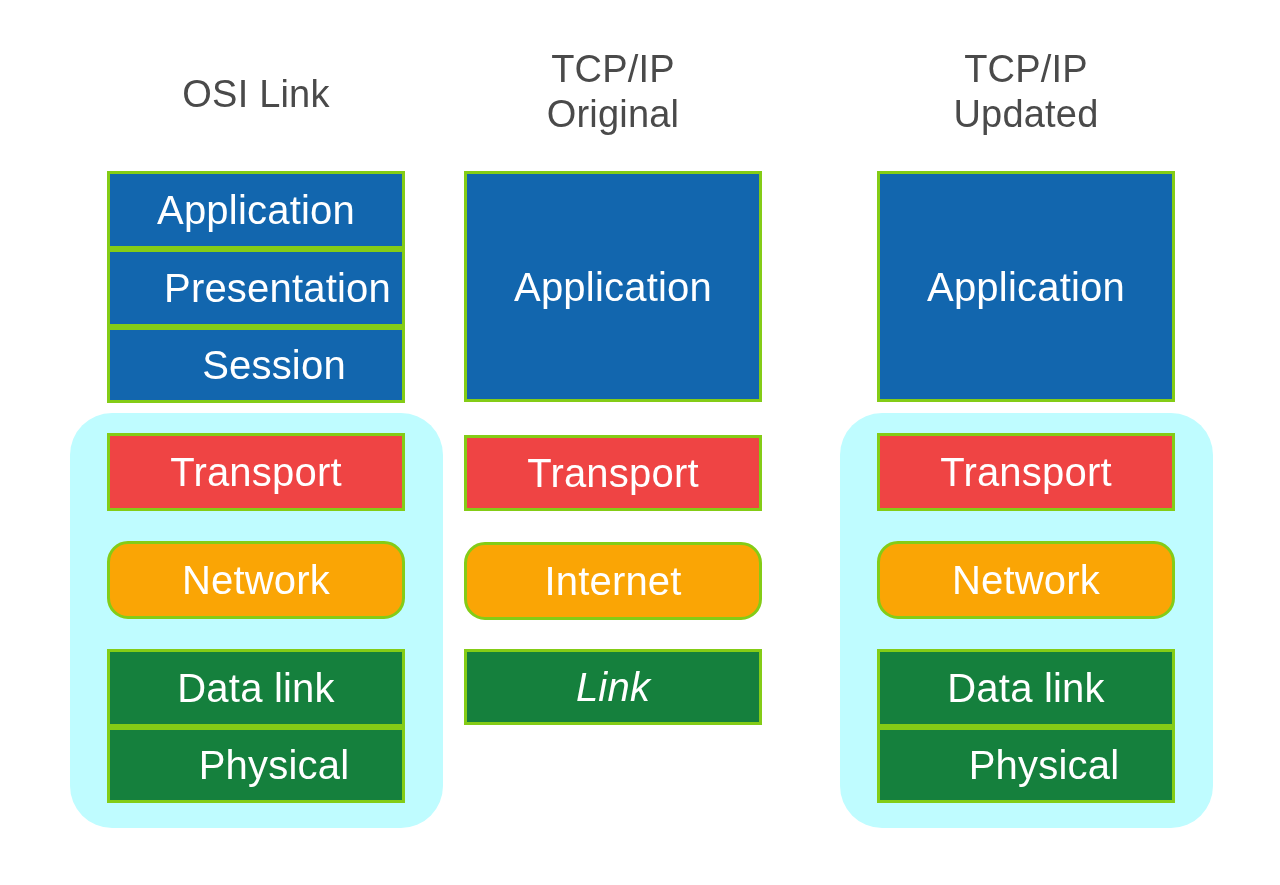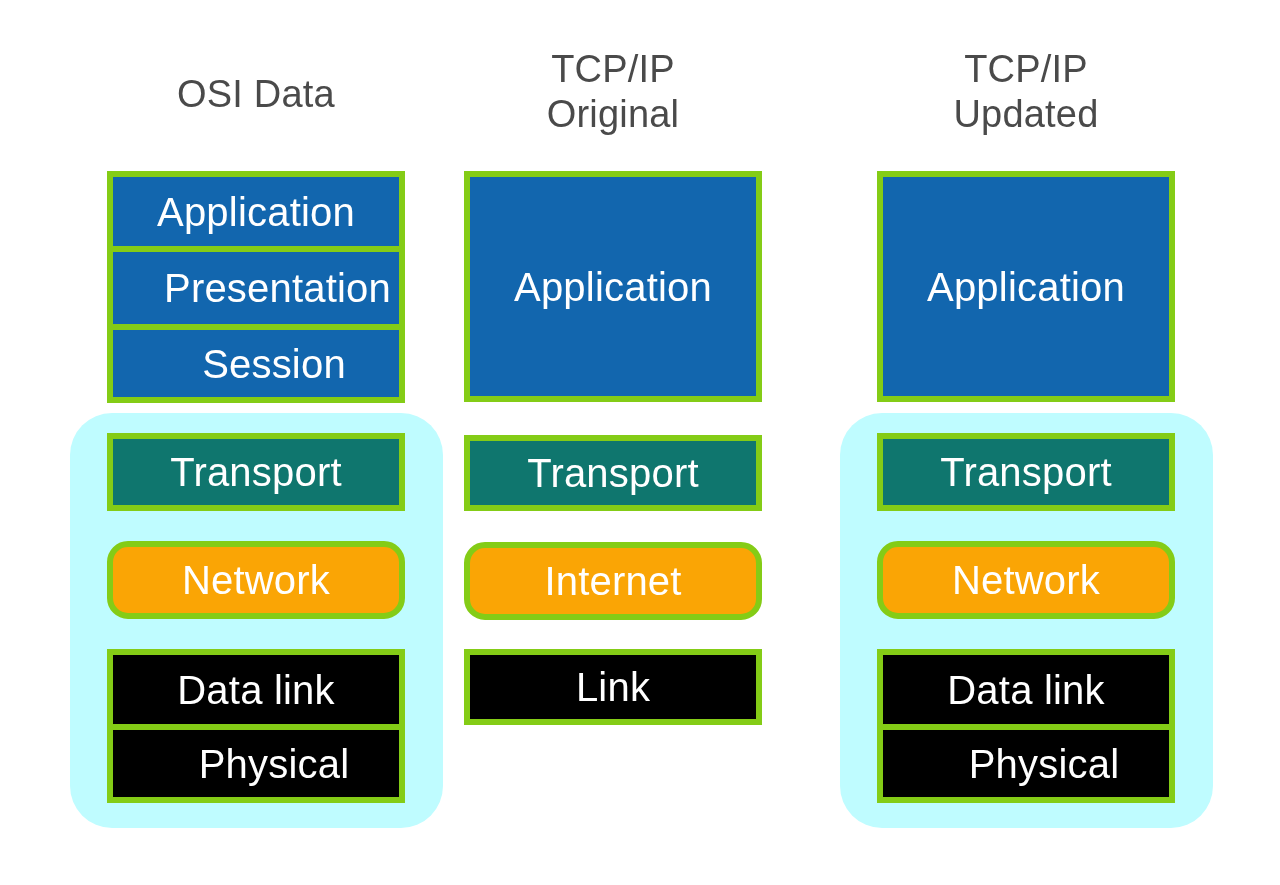--- a/index.html
+++ b/index.html
@@ -45,71 +45,71 @@
     border-radius: 42px;
     background: #bffcff;
   }
   #highlight-osi { left: 70px;  top: 413px; width: 373px; height: 415px; }
   #highlight-upd { left: 840px; top: 413px; width: 373px; height: 415px; }
 
   
   .layer {
     position: absolute;
     box-sizing: border-box;
-    border: 6px solid #84cc16;
+    border: 3px solid #84cc16;
     color: #ffffff;
     font-size: 40px;
     line-height: 1;
     display: flex;
     align-items: center;
     justify-content: center;
     text-align: center;
     letter-spacing: 0.2px;
   }
   .layer.blue    { background: #1266ae; }
-  .layer.coral   { background: #0f766e; }
+  .layer.coral   { background: #ef4444; }
   .layer.orange  { background: #faa505; border-radius: 21px; }
-  .layer.magenta { background: #000000; }
+  .layer.magenta { background: #15803d; }
 
   
   .layer.stack-mid  { border-top-width: 3px; border-bottom-width: 3px; padding-left: 43px; }
   .layer.stack-top  { border-bottom-width: 3px; }
   .layer.stack-bot  { border-top-width: 3px; padding-left: 36px; }
 
   
   #osi-application  { left: 107px; top: 171px; width: 298px; height: 78px; }
   #osi-presentation { left: 107px; top: 249px; width: 298px; height: 78px; }
   #osi-session      { left: 107px; top: 327px; width: 298px; height: 76px; }
   #osi-transport    { left: 107px; top: 433px; width: 298px; height: 78px; }
   #osi-network      { left: 107px; top: 541px; width: 298px; height: 78px; }
   #osi-datalink     { left: 107px; top: 649px; width: 298px; height: 78px; }
   #osi-physical     { left: 107px; top: 727px; width: 298px; height: 76px; }
 
   
   #orig-application { left: 464px; top: 171px; width: 298px; height: 231px; }
   #orig-transport   { left: 464px; top: 435px; width: 298px; height: 76px; }
   #orig-internet    { left: 464px; top: 542px; width: 298px; height: 78px; }
-  #orig-link        { left: 464px; top: 649px; width: 298px; height: 76px; }
+  #orig-link        { left: 464px; top: 649px; width: 298px; height: 76px; font-style: italic; }
 
   
   #upd-application  { left: 877px; top: 171px; width: 298px; height: 231px; }
   #upd-transport    { left: 877px; top: 433px; width: 298px; height: 78px; }
   #upd-network      { left: 877px; top: 541px; width: 298px; height: 78px; }
   #upd-datalink     { left: 877px; top: 649px; width: 298px; height: 78px; }
   #upd-physical     { left: 877px; top: 727px; width: 298px; height: 76px; }
 </style>
 </head>
 <body>
 
 <div class="canvas">
 
   <div class="highlight" id="highlight-osi"></div>
   <div class="highlight" id="highlight-upd"></div>
 
-  <div class="col-title" id="title-osi">OSI Data</div>
+  <div class="col-title" id="title-osi">OSI Link</div>
 
   <div class="col-title" id="title-orig">TCP/IP
 Original</div>
 
   <div class="col-title" id="title-upd">TCP/IP
 Updated</div>
 
   <div class="layer blue stack-top" id="osi-application">Application</div>
 
   <div class="layer blue stack-mid" id="osi-presentation">Presentation</div>

